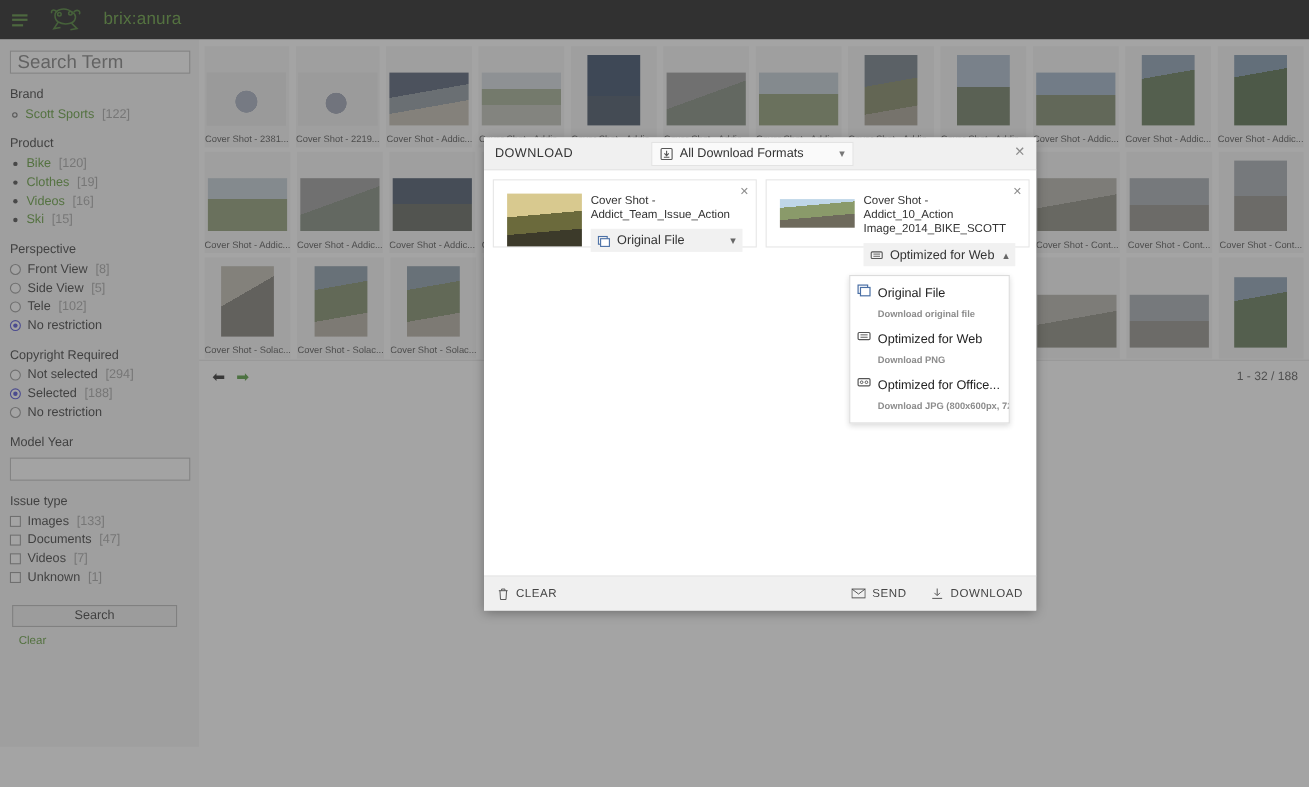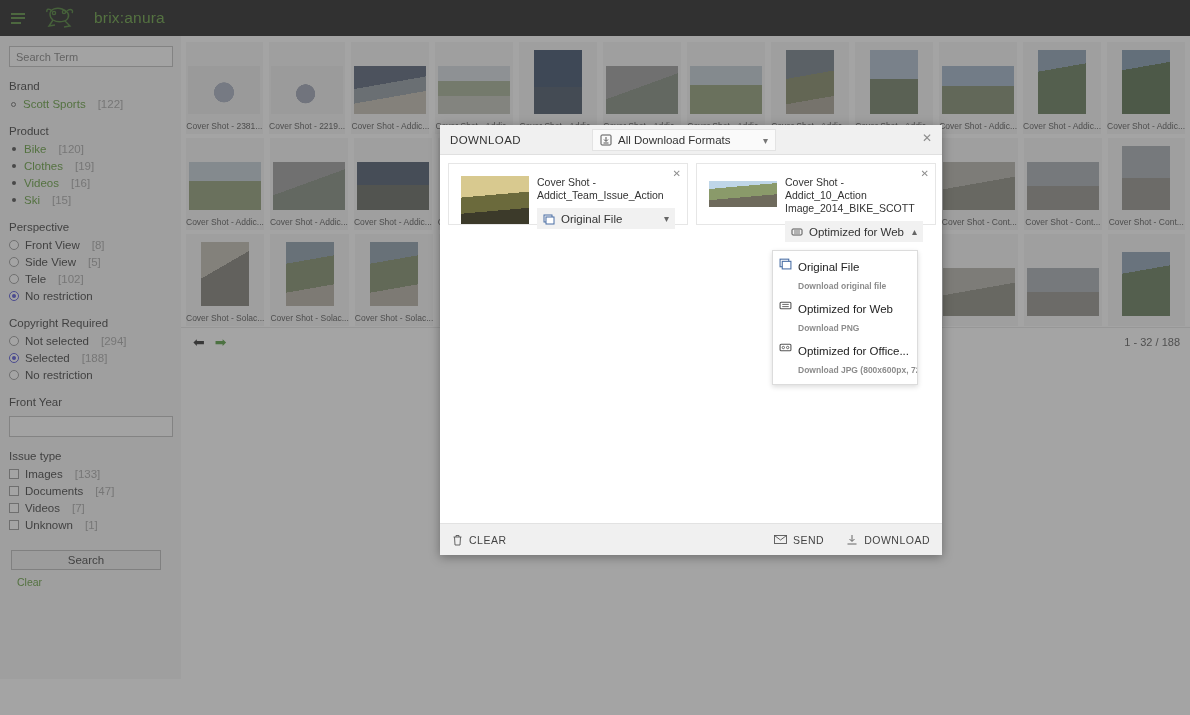--- a/index.html
+++ b/index.html
@@ -29,29 +29,29 @@
   
   #app-body { position:absolute; left:0; top:36px; width:1190px; height:679px; background:#fff; }
 
   
   #sidebar {
     position:absolute; left:0; top:0; width:181px; height:643px;
     background:#f4f4f4; padding: 10px 9px 0 9px;
   }
   #sidebar input.search-term {
     width: 164px; height: 21px; border:1px solid #b5b5b5; background:#fdfdfd;
-    font-size: 11px; padding: 0 6px; color:#333; font-family:"Liberation Sans", sans-serif;
+    font-size: 17px; padding: 0 6px; color:#333; font-family:"Liberation Sans", sans-serif;
   }
   #sidebar input.search-term::placeholder { color:#6f6f6f; }
   .facet { margin-top: 13px; }
   .facet-title { font-size: 11.5px; color:#222; margin-bottom: 4px; }
   .facet-row { display:flex; align-items:center; font-size:11.5px; line-height:16px;
     margin: 1px 0; cursor:pointer; }
   .facet-label-link { color:#4e9023; }
-  .facet-count { color:#9a9a9a; margin-left:12px; }
+  .facet-count { color:#9a9a9a; margin-left:7px; }
   .bullet-open {
     width:5px; height:5px; border:1px solid #555; border-radius:50%;
     display:inline-block; margin-right:7px; margin-left:2px; background:transparent;
   }
   .bullet-solid {
     width:4px; height:4px; border-radius:50%; background:#333;
     display:inline-block; margin-right:8px; margin-left:3px;
   }
   .radio {
     width:10px; height:10px; border:1px solid #8a8a8a; border-radius:50%;
@@ -295,21 +295,21 @@
         <span class="facet-count">[188]</span>
       </div>
       <div class="facet-row">
         <span class="radio"></span>
         <span class="facet-text">No restriction</span>
       </div>
     </div>
 
     
     <div class="facet">
-      <div class="facet-title">Front Year</div>
+      <div class="facet-title">Model Year</div>
       <input class="model-year-input" type="text" value="" style="">
     </div>
 
     
     <div class="facet">
       <div class="facet-title">Issue type</div>
       <div class="facet-row">
         <span class="checkbox"></span>
         <span class="facet-text">Images</span>
         <span class="facet-count">[133]</span>

